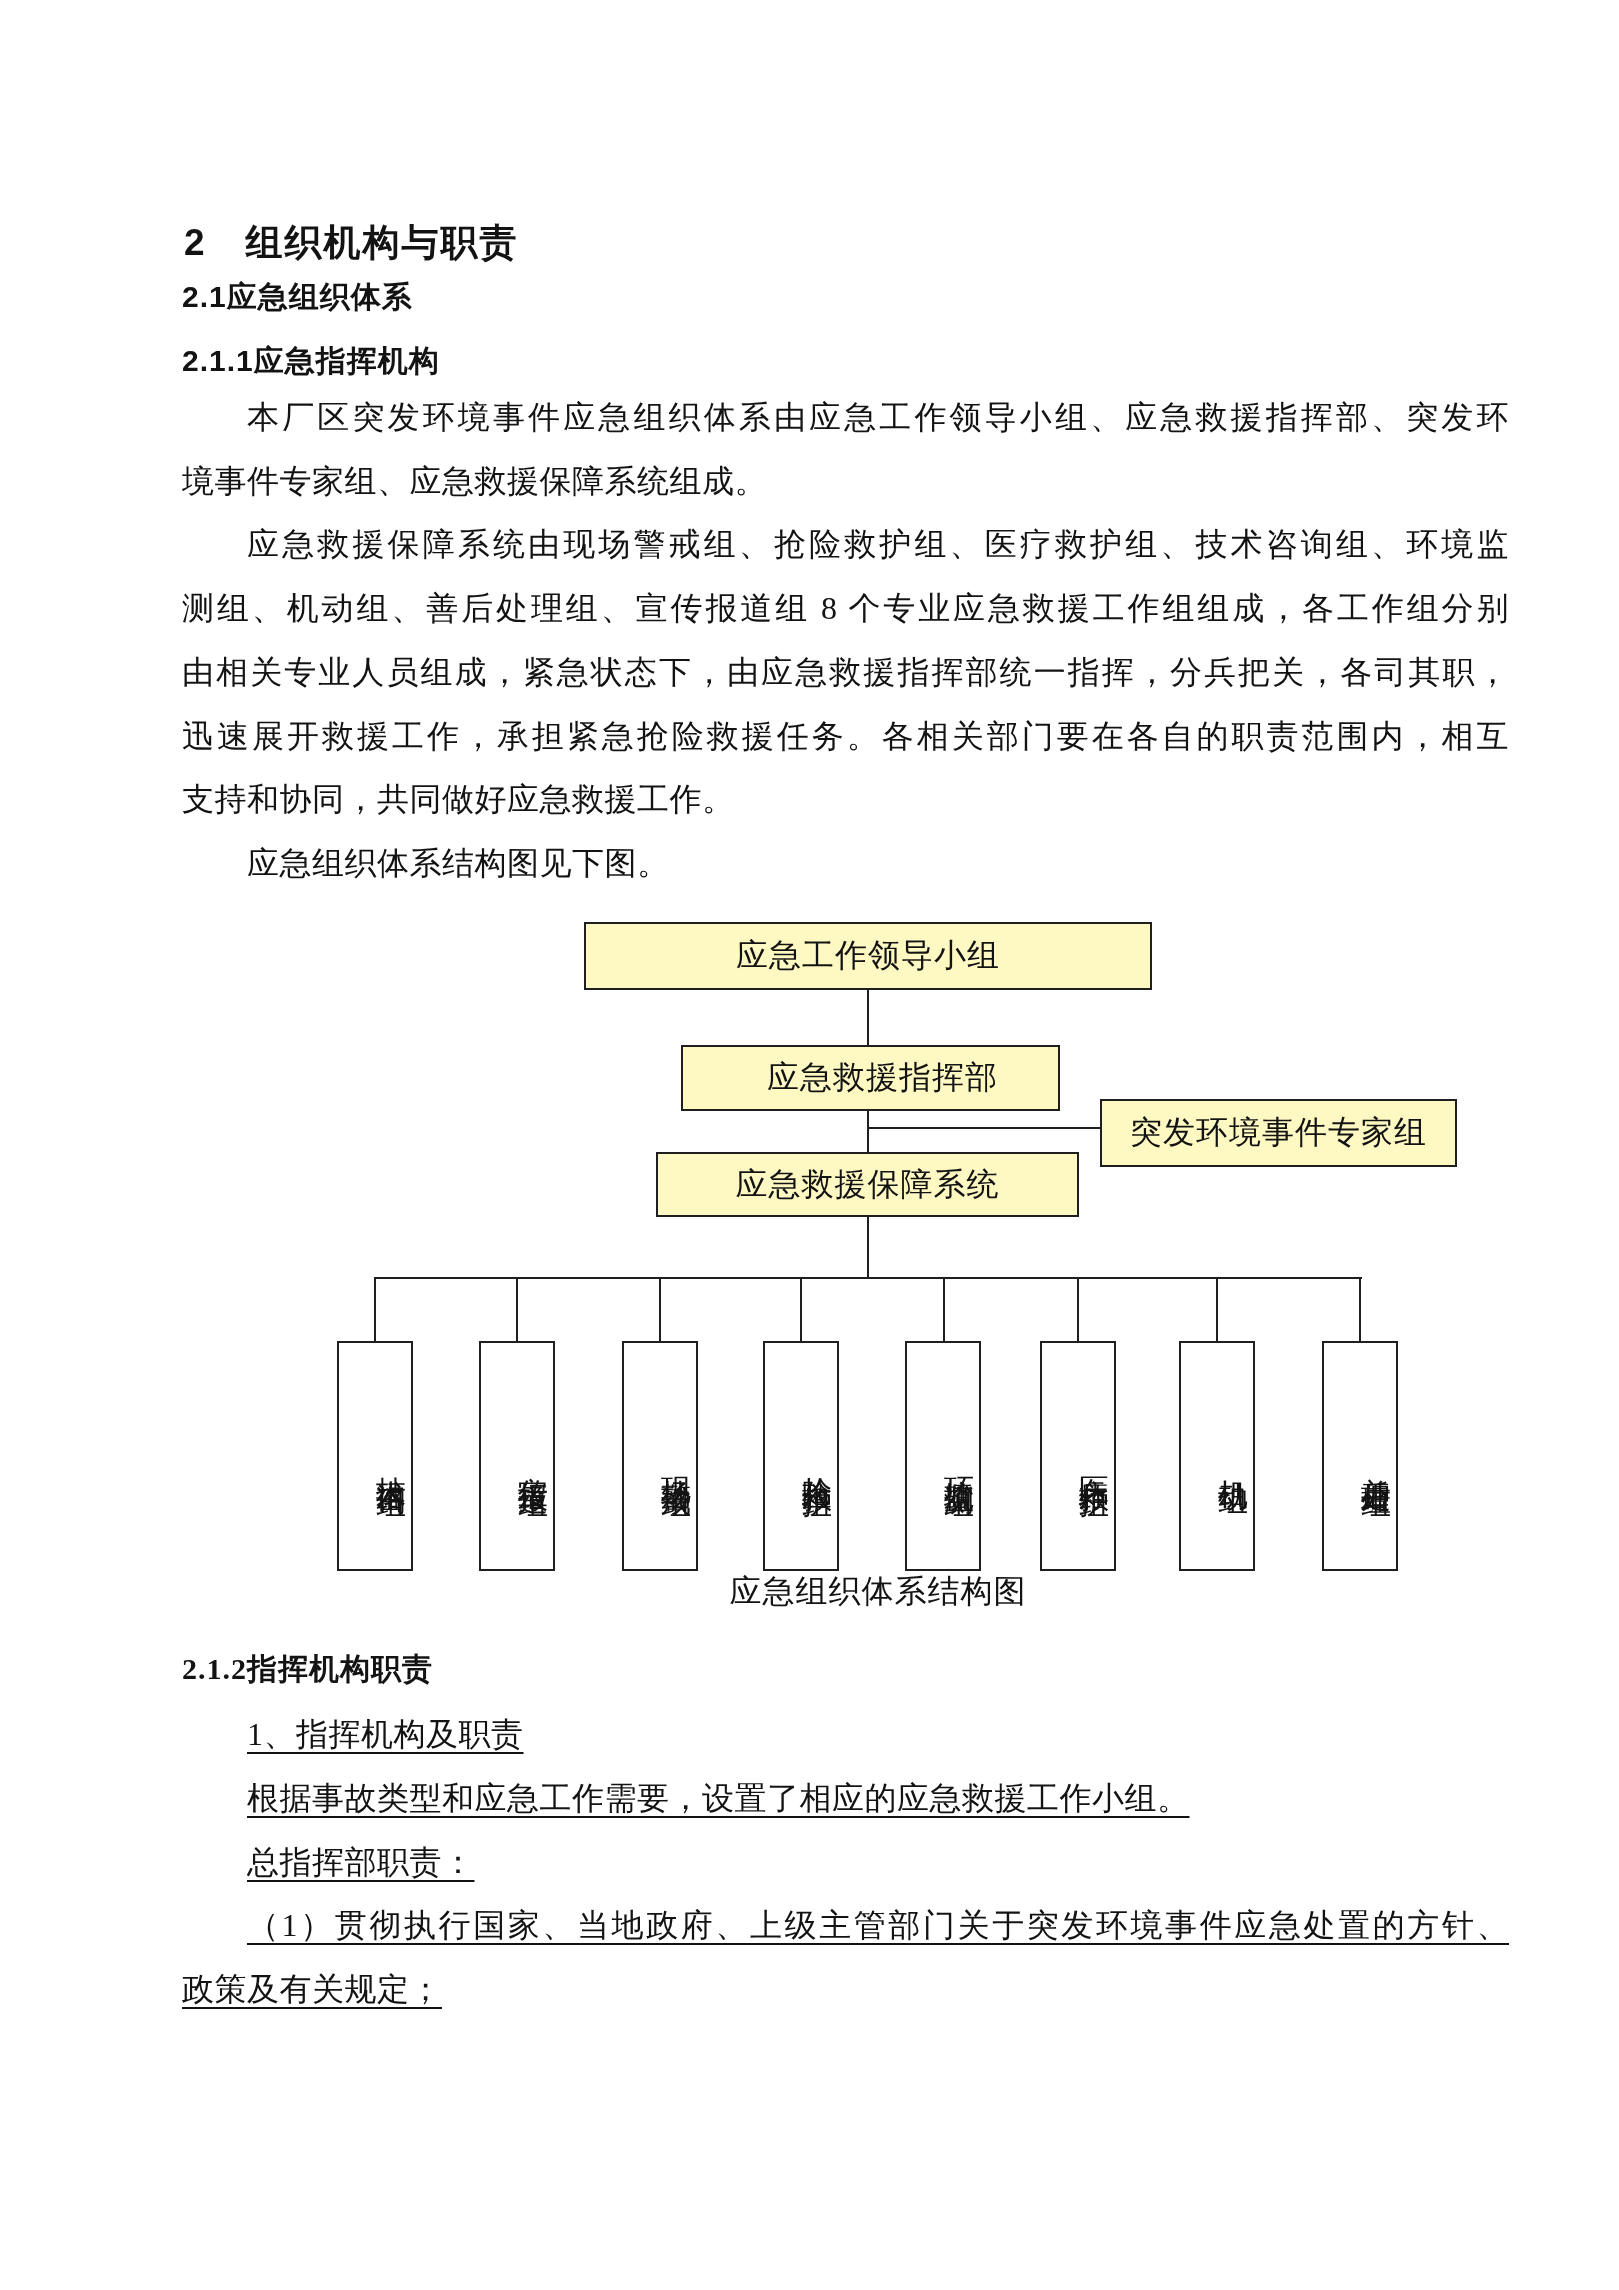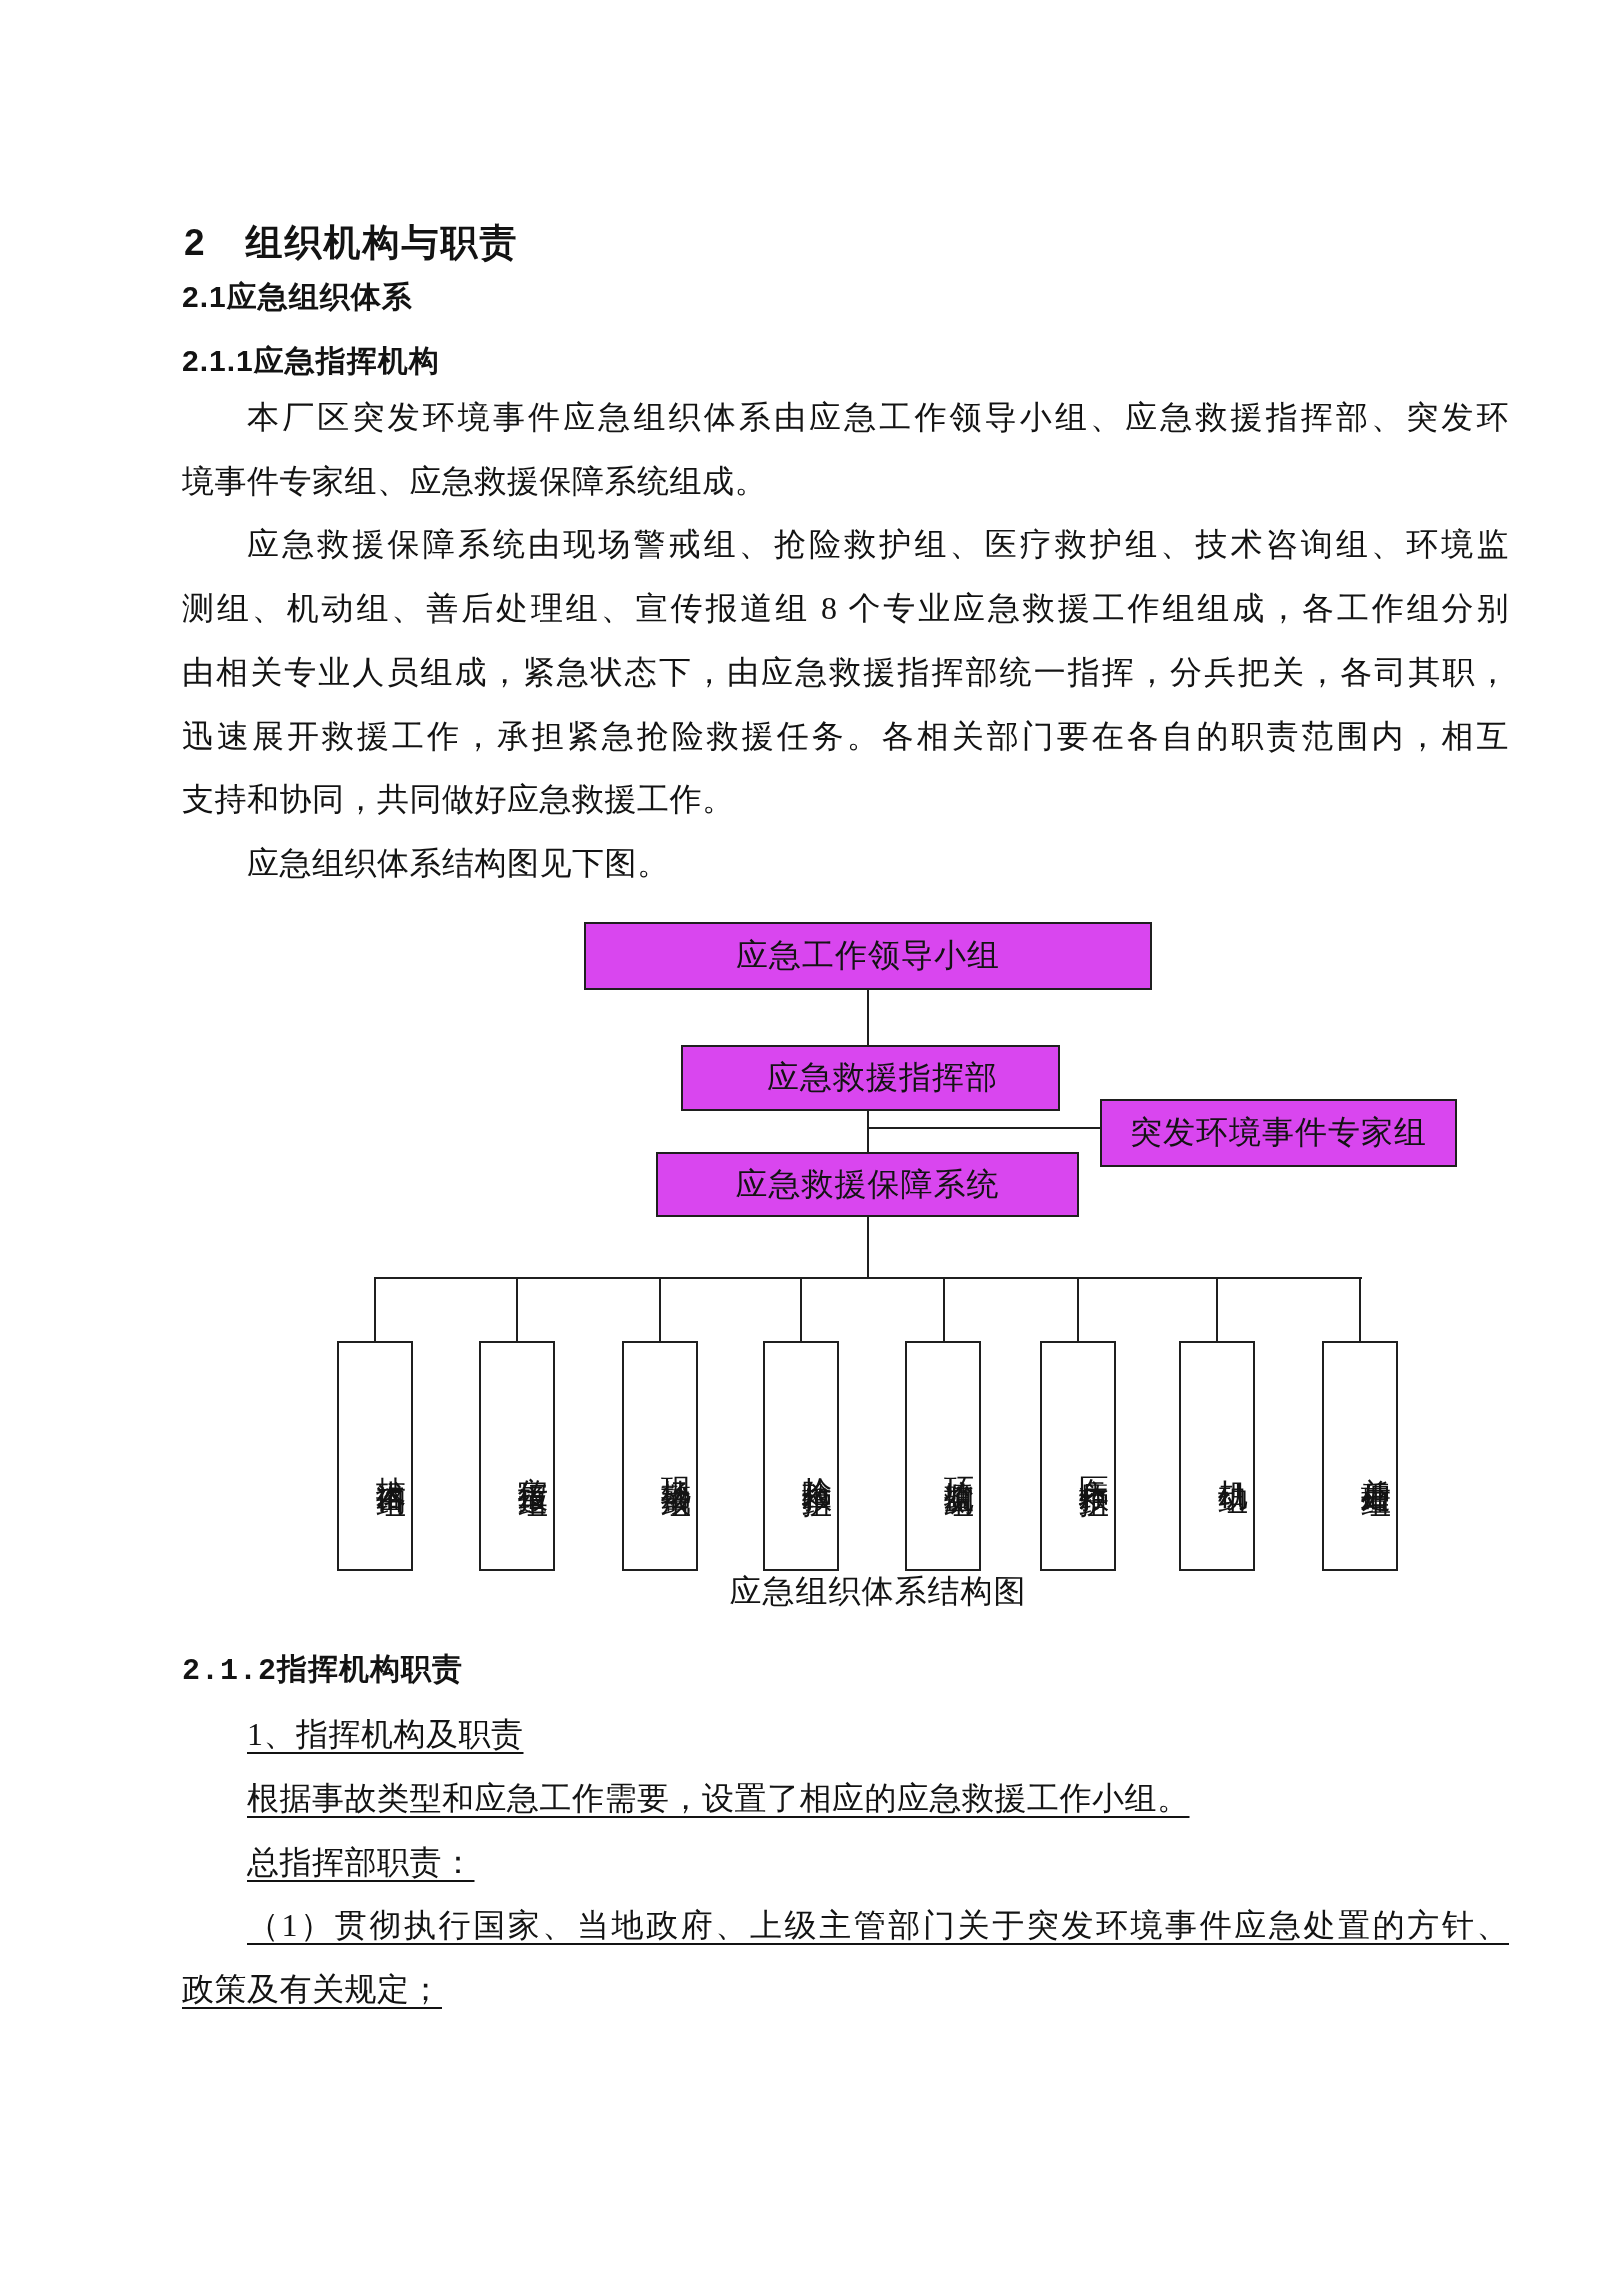--- a/index.html
+++ b/index.html
@@ -26,21 +26,21 @@
     font-family: "Liberation Sans", sans-serif;
   }
   .h3 {
     position: absolute; left: 147px; top: 341px;
     font-size: 30px; font-weight: bold; letter-spacing: 1px;
     font-family: "Liberation Sans", sans-serif;
   }
   .h4 {
     position: absolute; left: 147px; top: 1649px;
     font-size: 30px; font-weight: bold; letter-spacing: 1px;
-    font-family: Liberation Mono, monospace;
+    font-family: Liberation Serif, serif;
   }
 
   
   .tline {
     position: absolute; left: 147px; width: 1327px; height: 43px;
     font-size: 32px; line-height: 43px; white-space: nowrap;
     letter-spacing: 0.5px;
   }
   .tline.fill { white-space: normal; text-align: justify; text-align-last: justify; }
   .tline.indent { text-indent: 65px; }
@@ -50,21 +50,21 @@
   .p2l1 { top: 523px; } .p2l2 { top: 587px; } .p2l3 { top: 651px; }
   .p2l4 { top: 715px; } .p2l5 { top: 778px; }
   .p3l1 { top: 842px; }
 
   .s1 { top: 1713px; } .s2 { top: 1777px; } .s3 { top: 1841px; }
   .s4 { top: 1904px; } .s5 { top: 1968px; } .s6 { top: 2032px; }
 
   
   .dbox {
     position: absolute; box-sizing: border-box;
-    border: 2px solid #1f1f1f; background: #d946ef;
+    border: 2px solid #1f1f1f; background: #fef9c3;
     font-size: 32px; letter-spacing: 1px;
     display: flex; align-items: center; justify-content: center;
     white-space: nowrap;
   }
   .box-top     { left: 549px;  top: 922px;  width: 568px; height: 68px; }
   .box-cmd     { left: 646px;  top: 1045px; width: 379px; height: 66px; padding-left: 24px; }
   .box-expert  { left: 1065px; top: 1099px; width: 357px; height: 68px; }
   .box-sys     { left: 621px;  top: 1152px; width: 423px; height: 65px; }
 
   .cline { position: absolute; background: #1f1f1f; }

